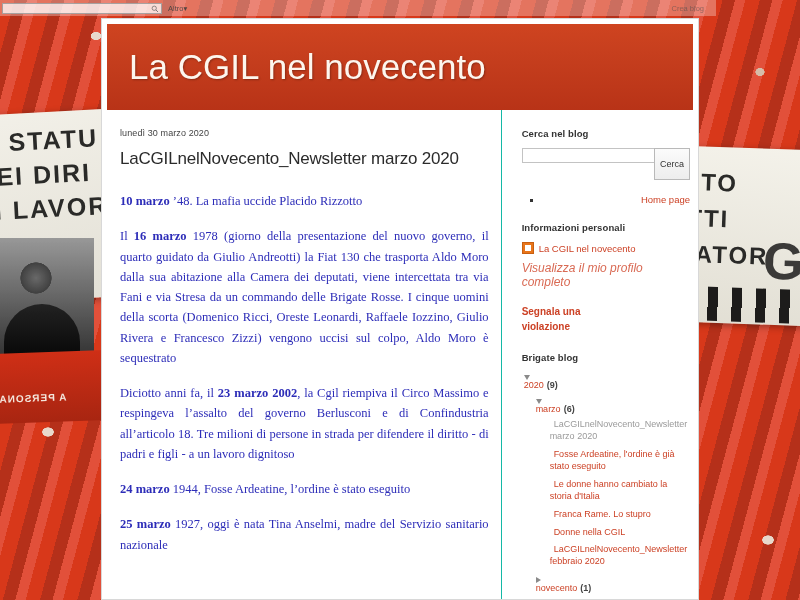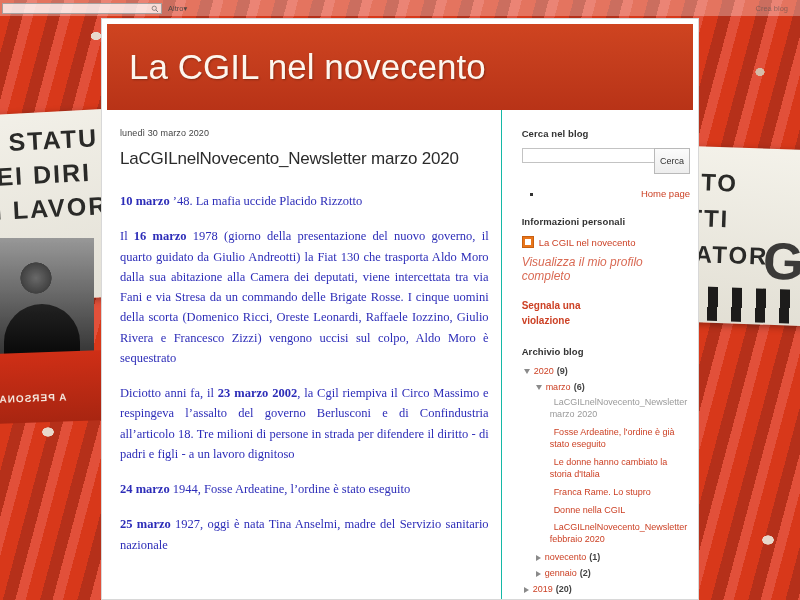--- a/index.html
+++ b/index.html
@@ -121,21 +121,21 @@
   .bg-sign-right .rG { position:absolute; left:78px; top:82px; font-size:52px; color:#3b3a38; font-weight:bold;}
   .bg-sign-right .bars{
     position:absolute; left:0; top:140px; width:100%; height:34px;
     background: repeating-linear-gradient(90deg, #1d1c1b 0px, #1d1c1b 10px, transparent 10px, transparent 24px);
   }
 
   
   #blogger-navbar {
     position: absolute;
     top: 0; left: 0;
-    width: 800px; height: 16px;
+    width: 716px; height: 16px;
     background: rgba(255,255,255,0.30);
     z-index: 40;
     font-size: 8px;
     color: #4a4a4a;
     display: flex;
     align-items: center;
   }
   #navbar-search-wrap {
     position: relative;
     margin-left: 2px;
@@ -263,21 +263,21 @@
     border: 1px solid #c3c3c3;
     border-right: 0;
     background: #fff;
     font-size: 9px;
     padding: 0 3px;
     box-sizing: border-box;
     outline: none;
     font-family: "Liberation Sans", sans-serif;
   }
   #search-button {
-    height: 26px;
+    height: 32px;
     min-width: 36px;
     border: 1px solid #b9b9b9;
     background: linear-gradient(#fbfbfb, #ededed);
     font-size: 9px;
     color: #333;
     cursor: pointer;
     padding: 0 5px;
     font-family: "Liberation Sans", sans-serif;
   }
   ul.side-list {
@@ -339,20 +339,21 @@
     max-width: 70px;
   }
 
   
   #archive-tree { font-size: 9px; }
   .arch-row {
     display: flex;
     align-items: flex-start;
     margin-bottom: 4px;
     line-height: 1.3;
+    flex-direction: column;
   }
   .arch-year   { margin-left: 2px; }
   .arch-month  { margin-left: 14px; }
   .arch-post   { margin-left: 28px; display: block; margin-bottom: 6px; line-height: 1.32; }
   .tri {
     width: 0; height: 0;
     margin-right: 4px;
     margin-top: 3px;
     flex: 0 0 auto;
   }
@@ -464,21 +465,21 @@
 
       <div class="side-head">Informazioni personali</div>
       <div id="profile-row">
         <span id="profile-avatar"></span>
         <a class="red-link" href="#">La CGIL nel novecento</a>
       </div>
       <a id="profile-link-full" href="#">Visualizza il mio profilo completo</a>
 
       <a id="report-abuse" href="#">Segnala una violazione</a>
 
-      <div class="side-head">Archivio blog</div>
+      <div class="side-head">Brigate blog</div>
       <div id="archive-tree">
           <div class="arch-row arch-year">
             <span class="tri open"></span>
             <span><a class="arch-link" href="#">2020</a><span class="arch-count">(9)</span></span>
           </div>
           <div class="arch-row arch-month">
             <span class="tri open"></span>
             <span><a class="arch-link" href="#">marzo</a><span class="arch-count">(6)</span></span>
           </div>
           <div class="arch-post"><span class="arch-post-text arch-current">LaCGILnelNovecento_Newsletter marzo 2020</span></div>

